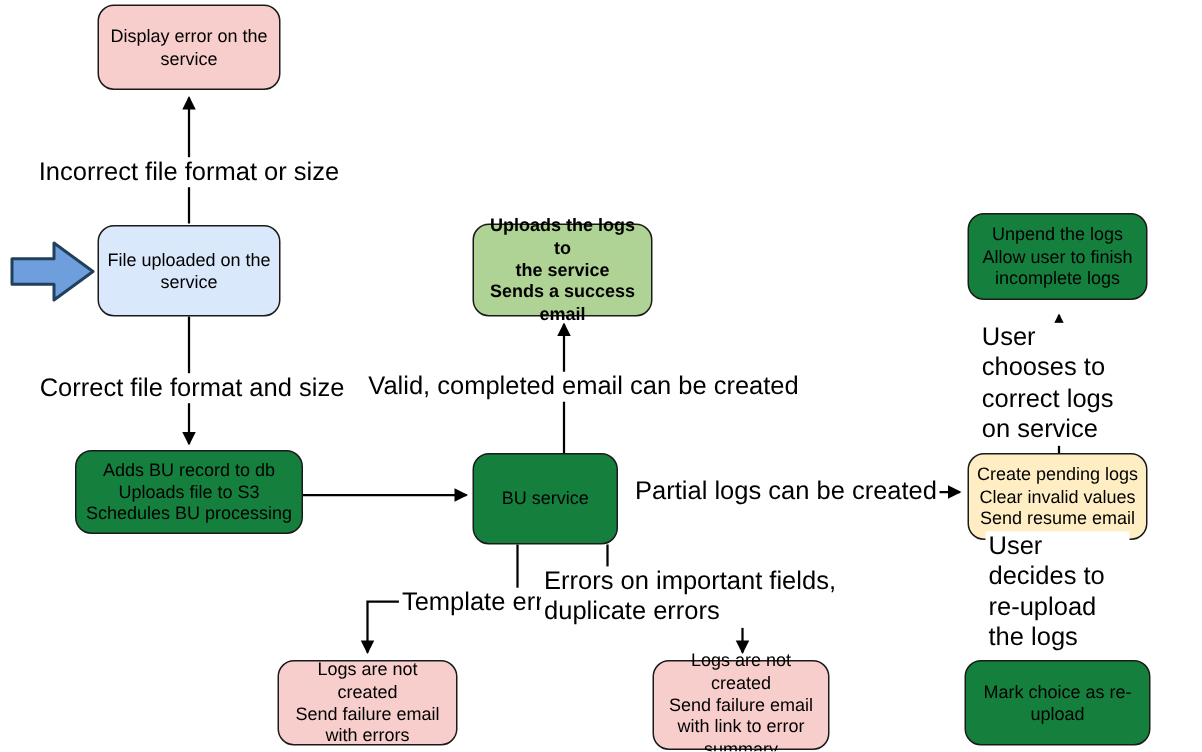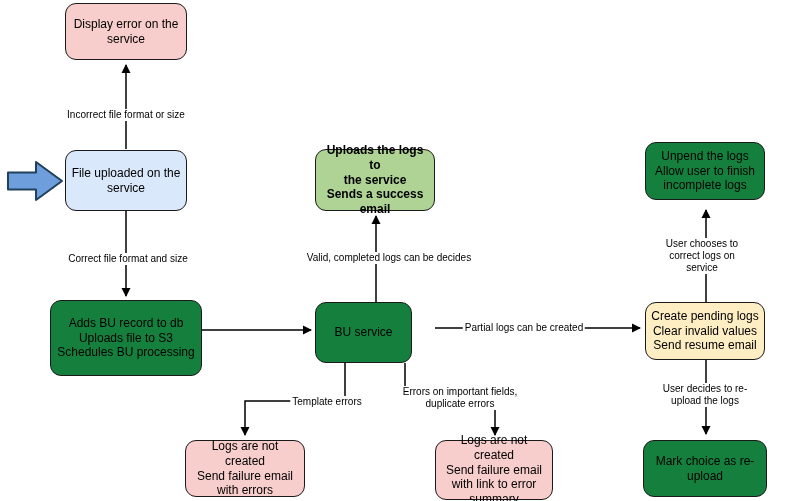--- a/index.html
+++ b/index.html
@@ -44,25 +44,25 @@
   .fill-pink   { background: #f8cecc; }
   .fill-blue   { background: #dae8fc; }
   .fill-green  { background: #aed394; }
   .fill-yellow { background: #ffeec4; }
   .fill-white  { background: #15803d; }
   .edge-label {
     position: absolute;
     transform: translate(-50%, -50%);
     background: #ffffff;
     padding: 0 2px;
-    font-size: 10px;
+    font-size: 17px;
     line-height: 1.2;
     color: #000000;
     white-space: pre-line;
-    text-align: center;
+    text-align: left;
   }
 </style>
 </head>
 <body>
 
 <div class="canvas">
 
   <svg class="edges-svg" viewBox="0 0 801 501" xmlns="http://www.w3.org/2000/svg">
     <defs>
       <marker id="arrow" markerWidth="12" markerHeight="12" refX="8.5" refY="5" orient="auto" markerUnits="userSpaceOnUse">
@@ -81,21 +81,21 @@
 
     <polygon points="8,172.5 36,172.5 36,162 62,181 36,200 36,189.5 8,189.5" fill="#6e9edb" stroke="#20405c" stroke-width="2" stroke-linejoin="round"></polygon>
   </svg>
 
   <div class="node fill-pink" style="left:65px;  top:3px;   width:122px; height:57px;">Display error on the
 service</div>
 
   <div class="node fill-blue" style="left:65px;  top:150px; width:122px; height:61px;">File uploaded on the
 service</div>
 
-  <div class="node fill-white" style="left:50px;  top:300px; width:152px; height:76px;">Adds BU record to db
+  <div class="node fill-white" style="left:50px;  top:300px; width:152px; height:56px;">Adds BU record to db
 Uploads file to S3
 Schedules BU processing</div>
 
   <div class="node fill-green" style="left:315px; top:149px; width:120px; height:62px;font-weight:bold;">Uploads the logs to
 the service
 Sends a success
 email</div>
 
   <div class="node fill-white" style="left:315px; top:302px; width:97px; height:61px;">BU service</div>
 
@@ -116,21 +116,21 @@
 Clear invalid values
 Send resume email</div>
 
   <div class="node fill-white" style="left:643px; top:440px; width:124px; height:57px;">Mark choice as re-
 upload</div>
 
   <div class="edge-label" style="left:126px; top:115px;">Incorrect file format or size</div>
 
   <div class="edge-label" style="left:128px; top:259px;">Correct file format and size</div>
 
-  <div class="edge-label" style="left:389px; top:258px;">Valid, completed logs can be decides</div>
+  <div class="edge-label" style="left:389px; top:258px;">Valid, completed email can be created</div>
 
   <div class="edge-label" style="left:524px; top:328px;">Partial logs can be created</div>
 
   <div class="edge-label" style="left:327px; top:402px;">Template errors</div>
 
   <div class="edge-label" style="left:460px; top:398px;">Errors on important fields,
 duplicate errors</div>
 
   <div class="edge-label" style="left:702px; top:256px;">User chooses to correct logs on service</div>
 

